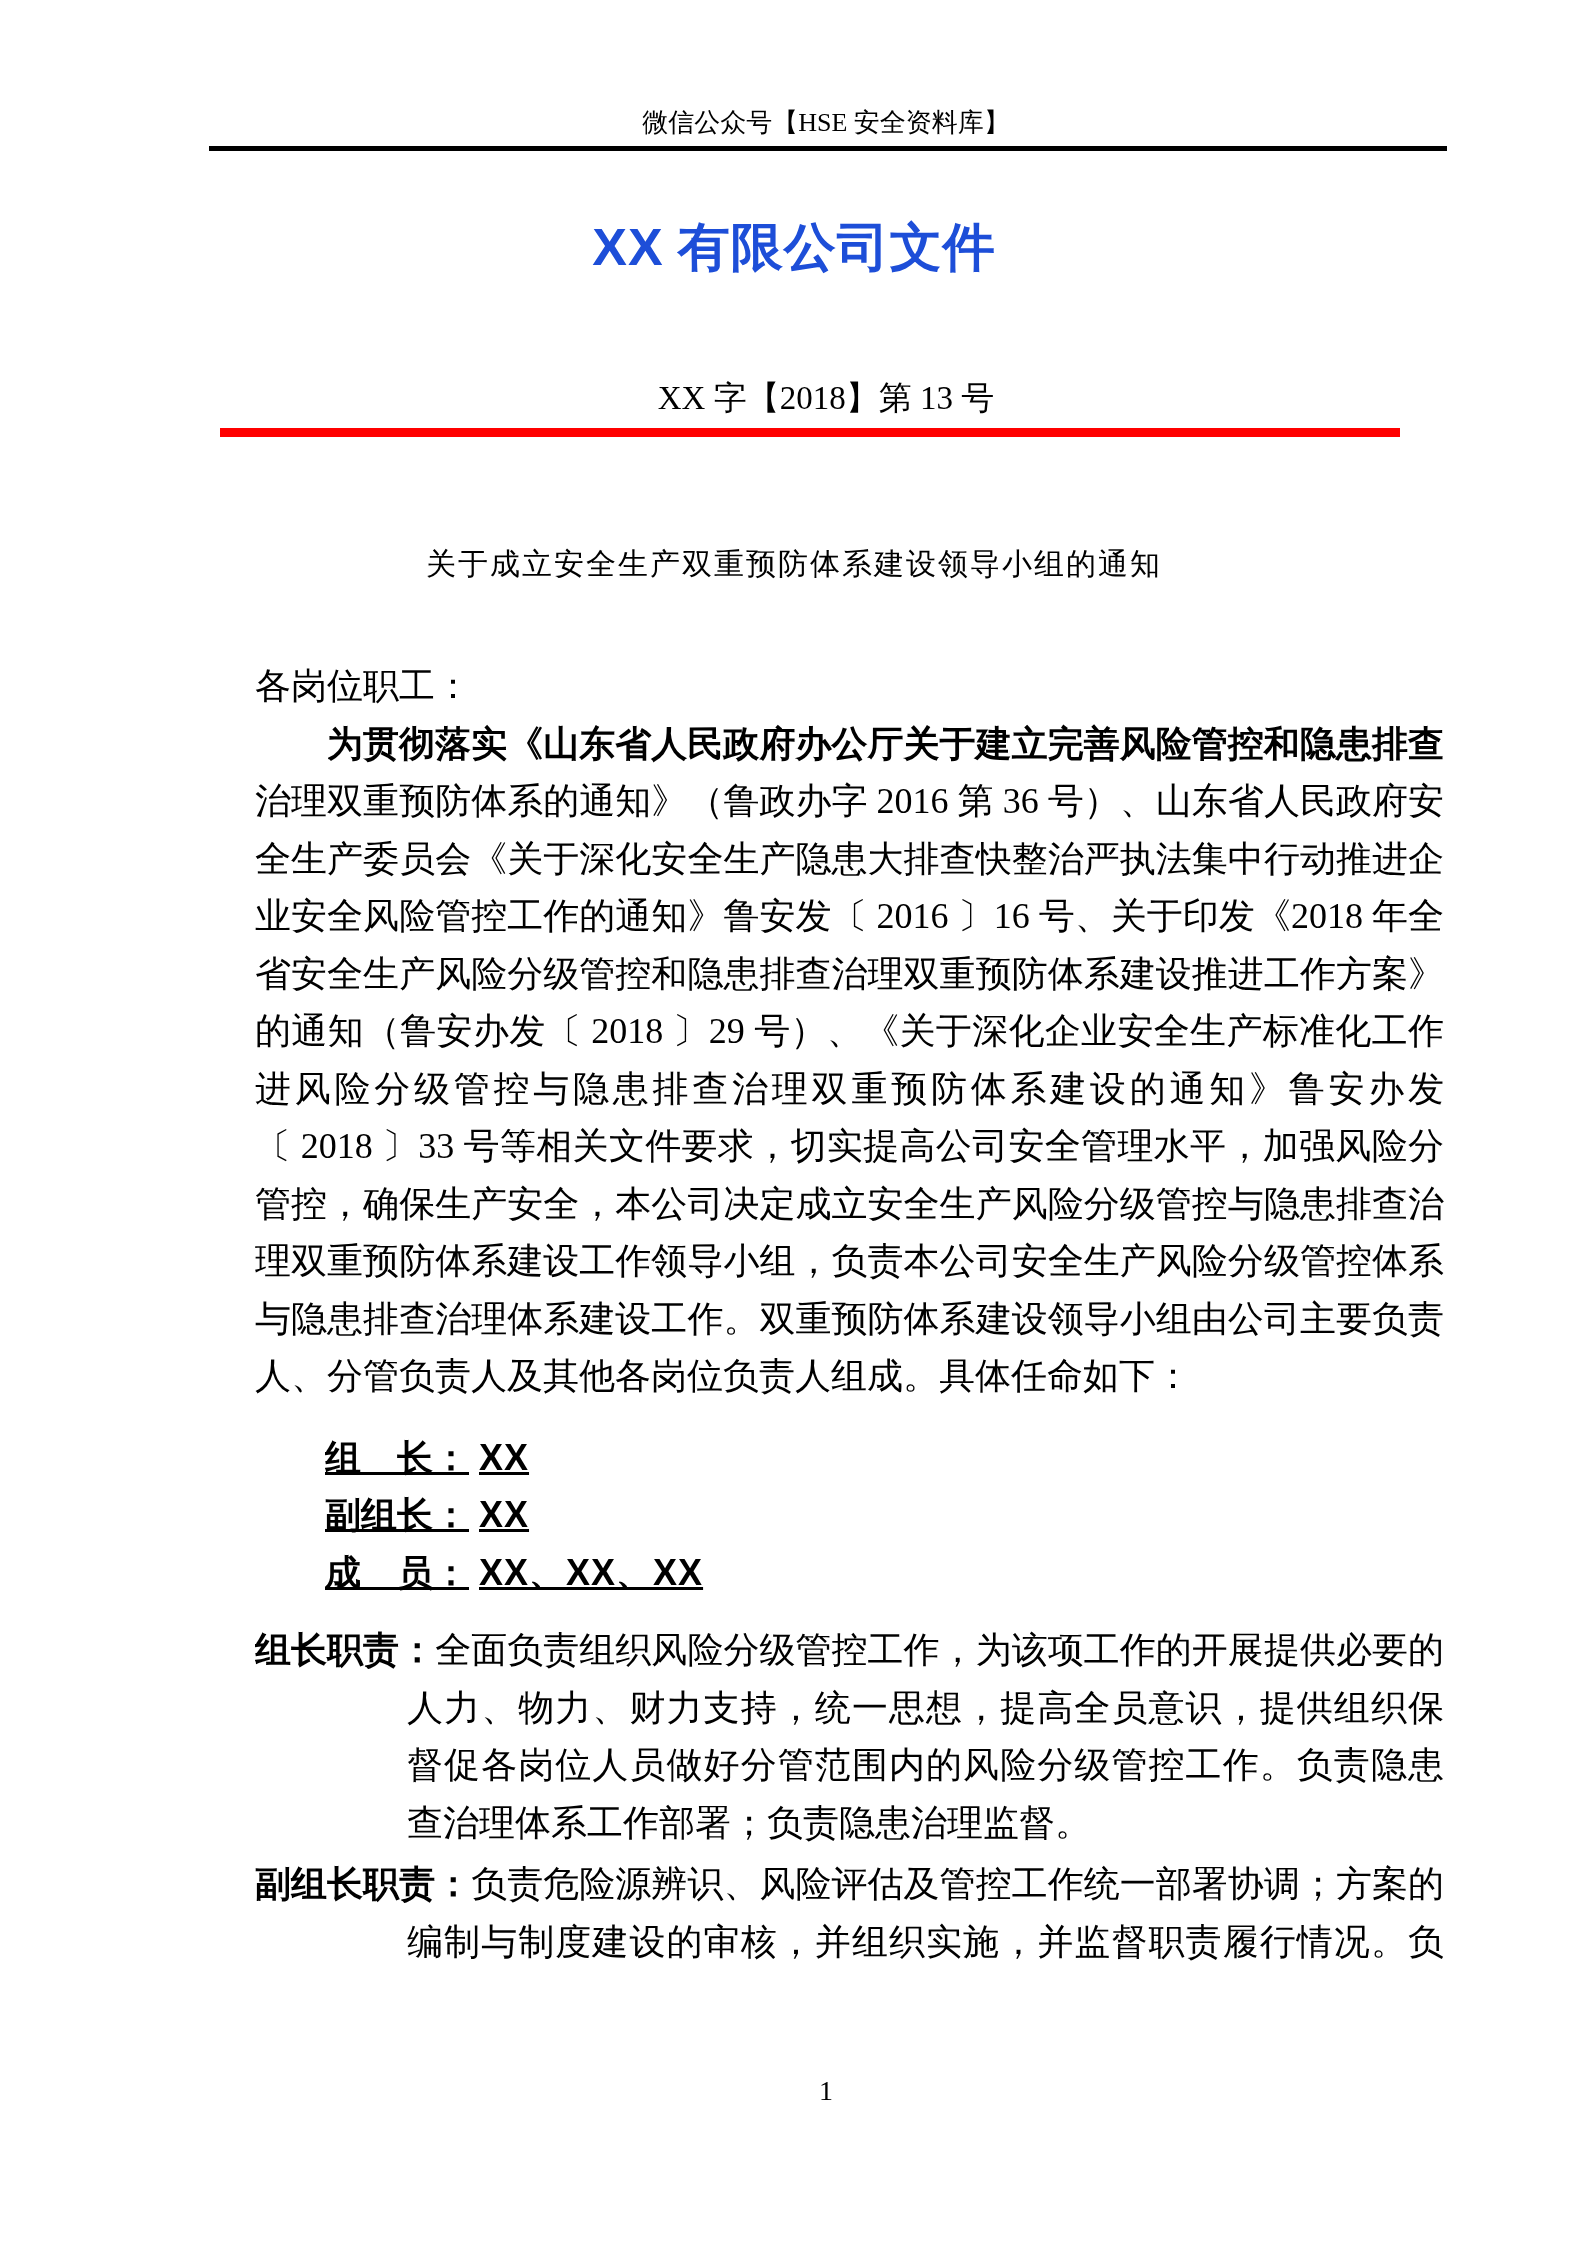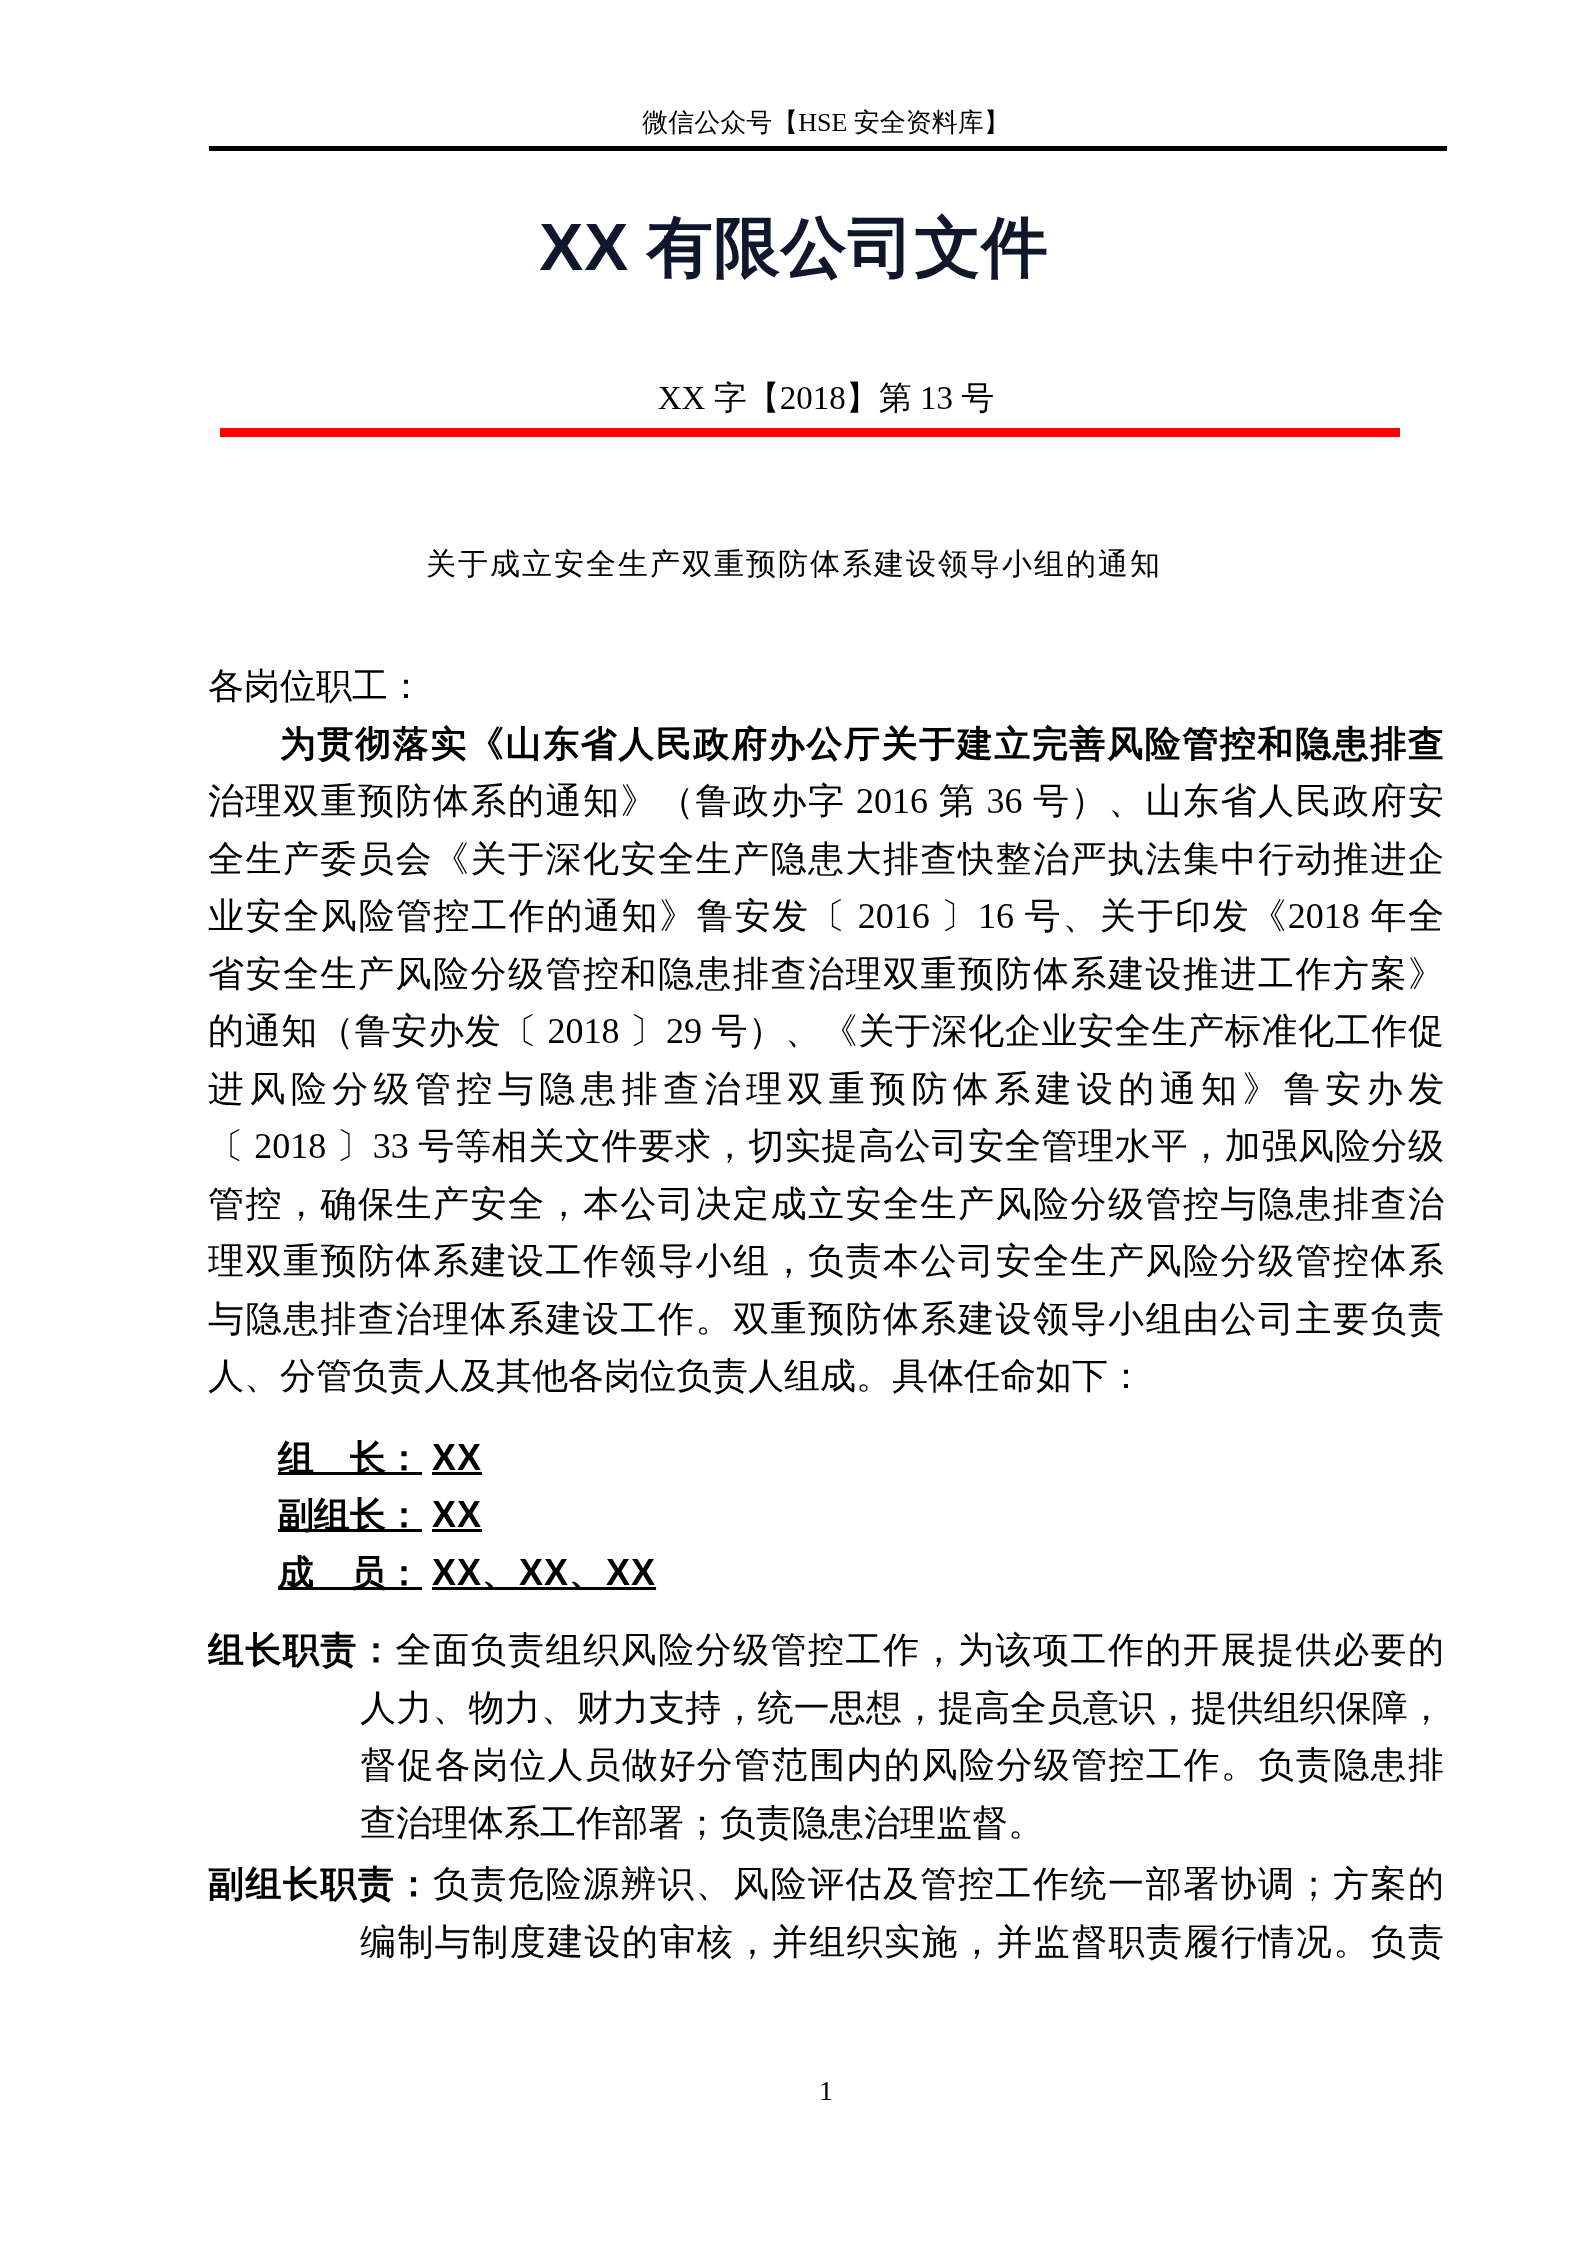--- a/index.html
+++ b/index.html
@@ -4,28 +4,28 @@
 <style>
   html,body{margin:0;padding:0;background:#ffffff;}
   .page{
     position:relative;width:1587px;height:2245px;background:#ffffff;overflow:hidden;
     font-family:"Liberation Serif","DejaVu Serif",serif;color:#000000;
   }
   .wechat-header{position:absolute;top:106px;left:208px;width:1236px;text-align:center;
     font-size:26px;line-height:34px;}
   .black-rule{position:absolute;top:146px;left:209px;width:1238px;height:5px;background:#000000;}
   .company-title{position:absolute;top:196px;left:176px;width:1236px;text-align:center;
-    font-size:66px;line-height:102px;font-weight:bold;color:#0f172a;letter-spacing:1px;}
+    font-size:52px;line-height:102px;font-weight:bold;color:#1d4ed8;letter-spacing:1px;}
   .latin-bold{font-family:"Liberation Sans","DejaVu Sans",sans-serif;font-weight:bold;}
   .doc-number{position:absolute;top:376px;left:208px;width:1236px;text-align:center;font-size:33px;line-height:44px;}
   .red-rule{position:absolute;top:428px;left:220px;width:1180px;height:9px;background:#ff0000;}
   .doc-title{position:absolute;top:536px;left:176px;width:1236px;text-align:center;
     font-size:30px;line-height:56px;font-weight:normal;letter-spacing:2px;}
   .body{position:absolute;top:658px;left:208px;width:1236px;font-size:36px;line-height:57.5px;}
-  .line{height:57.5px;overflow:hidden;}
+  .line{height:57.5px;overflow:hidden;margin-left:47px;}
   .fill{text-align:justify;text-align-last:justify;}
   .indent{text-indent:72px;font-weight:bold;}
   .appointments{margin-top:23px;padding-left:70px;font-weight:bold;text-decoration:underline;}
   .appt-value{font-family:"Liberation Sans","DejaVu Sans",sans-serif;margin-left:10px;letter-spacing:1px;}
   .duties-intro{margin-top:21px;}
   .duty{margin-top:21px;}
   .duty.second{margin-top:4px;}
   .duty-label{font-weight:bold;}
   .cont{padding-left:152px;}
   .page-number{position:absolute;top:2074px;left:208px;width:1236px;text-align:center;font-size:28px;line-height:34px;}

